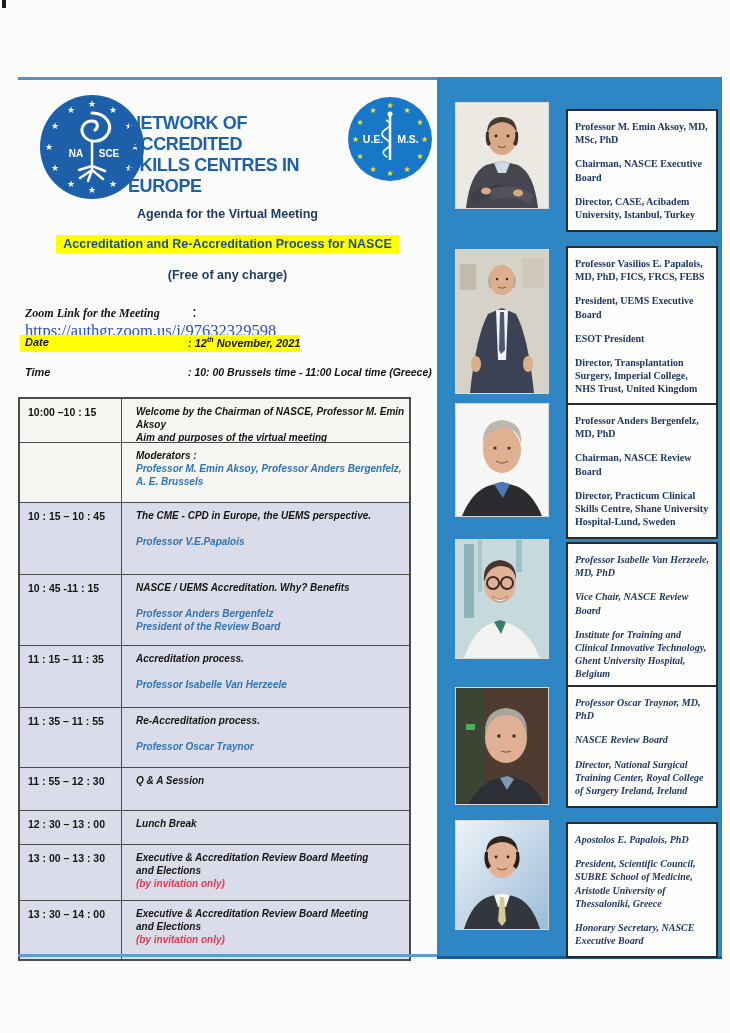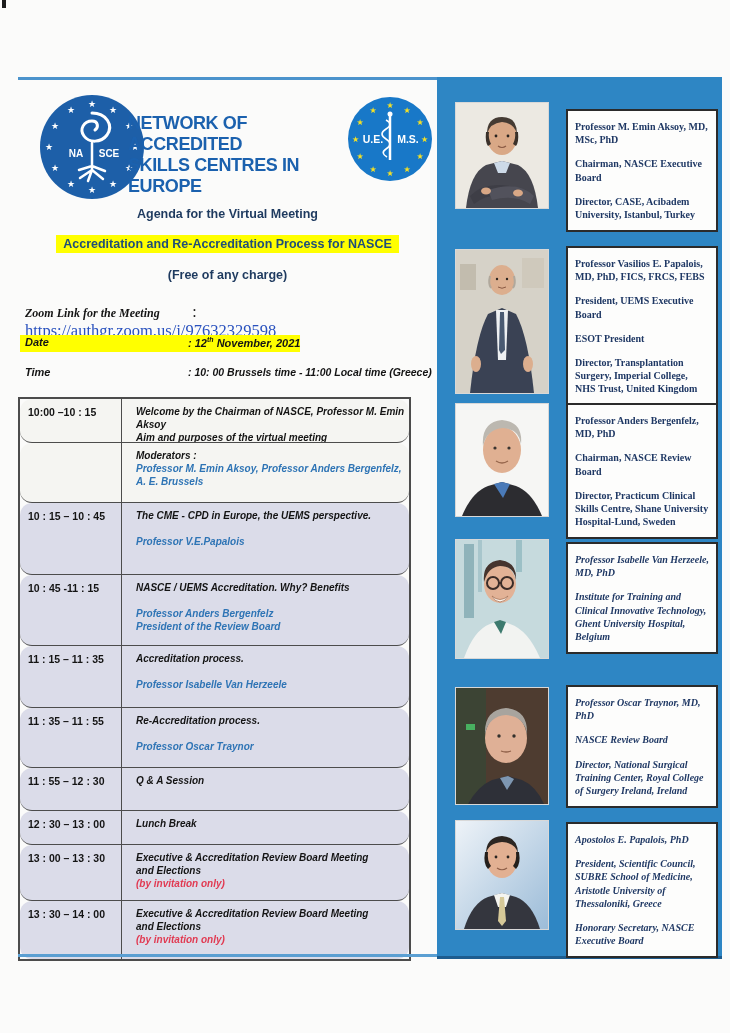--- a/index.html
+++ b/index.html
@@ -37,21 +37,21 @@
   .date-value sup{font-size:7px;}
   .time-row{position:absolute;left:20px;top:366px;width:417px;height:16px;}
   .time-label{position:absolute;left:5px;top:0;font-weight:bold;font-style:italic;
               font-size:11px;color:#141414;}
   .time-value{position:absolute;left:168px;top:0;font-weight:bold;font-style:italic;
               font-size:10.5px;color:#141414;white-space:nowrap;}
 
   
   .agenda-table{position:absolute;left:18px;top:397px;width:393px;border:2px solid #4c4c4c;
                 box-sizing:border-box;}
-  .arow{display:flex;box-sizing:border-box;border-bottom:1.5px solid #4c4c4c;background:#f5f5f2;border-radius:12px;}
+  .arow{display:flex;box-sizing:border-box;border-bottom:1.5px solid #4c4c4c;background:#f5f5f2;}
   .arow:last-child{border-bottom:none;}
   .arow.shade{background:#dbdce9;}
   .r0{height:44px}.r1{height:60px}.r2{height:72px}.r3{height:71px}.r4{height:62px}
   .r5{height:60px}.r6{height:43px}.r7{height:34px}.r8{height:56px}.r9{height:58px}
   .tcell{width:102px;box-sizing:border-box;border-right:1.5px solid #4c4c4c;
          padding:7px 2px 0 8px;font-weight:bold;font-size:10.5px;color:#141414;flex:none;}
   .ccell{flex:1;box-sizing:border-box;padding:6px 4px 0 14px;font-weight:bold;font-style:italic;
          font-size:10px;line-height:1.32;overflow:hidden;}
   .ccell p{margin:0;}
   .blk{color:#141414}.blu{color:#2e74b5}.red{color:#e13a52}
@@ -313,20 +313,21 @@
         <circle cx="37" cy="43" r="6" stroke="#3a2c28" fill="none" stroke-width="2"></circle>
         <circle cx="51" cy="43" r="6" stroke="#3a2c28" fill="none" stroke-width="2"></circle>
         <line x1="43" y1="43" x2="45" y2="43" stroke="#3a2c28" stroke-width="2"></line>
         <path d="M36 56 q8 7 16 0 q-3 6 -8 6 q-5 0 -8 -6 z" fill="#fbf6f0" stroke="#a8765a" stroke-width="0.8"></path>
         <path d="M8 118 Q18 90 34 84 L44 80 L54 84 Q72 90 84 118 Z" fill="#f2f3f1"></path>
         <path d="M38 82 L44 80 L50 82 L45 94 Z" fill="#3d7a6e"></path>
       </svg>
     </div>
     <div class="bio-box ital" style="top:465px;">
       <p>Professor Isabelle Van Herzeele, MD, PhD</p>
+      <p>Vice Chair, NASCE Review Board</p>
       <p>Institute for Training and Clinical Innovative Technology, Ghent University Hospital, Belgium</p>
     </div>
 
     <div class="photo" style="top:610px;">
       <svg width="92" height="116" viewBox="0 0 92 116">
         <rect width="92" height="116" fill="#4e3c30"></rect>
         <rect width="30" height="116" fill="#3c4434"></rect>
         <rect x="10" y="36" width="9" height="6" fill="#48b060"></rect>
         <ellipse cx="50" cy="50" rx="21" ry="25" fill="#dfb096"></ellipse>
         <path d="M29 46 Q28 22 50 20 Q72 22 71 46 Q68 28 50 27 Q33 28 29 46 Z" fill="#a8a49e"></path>

